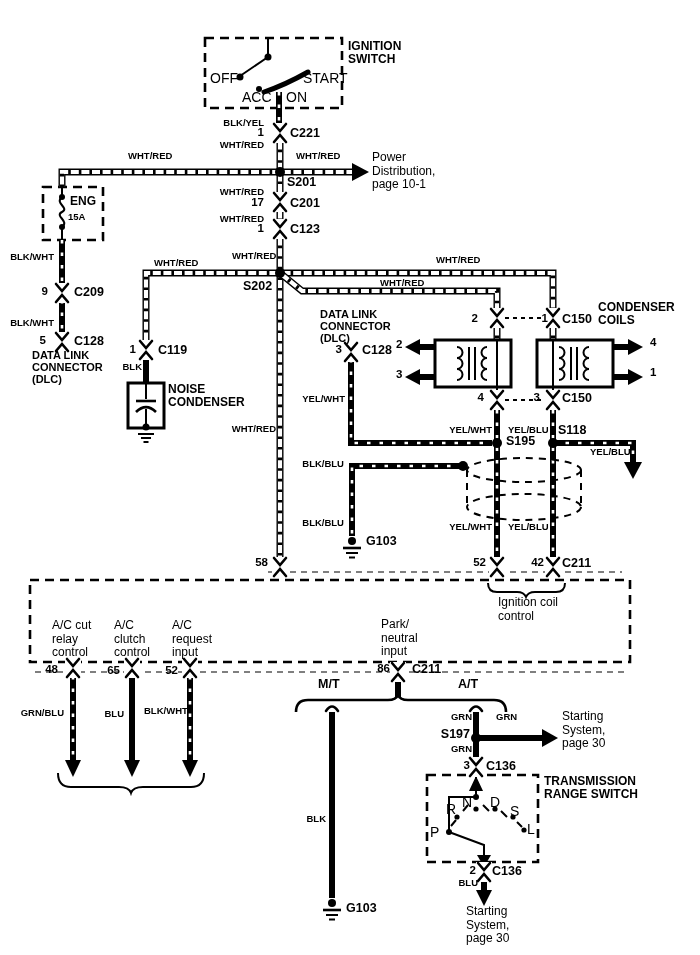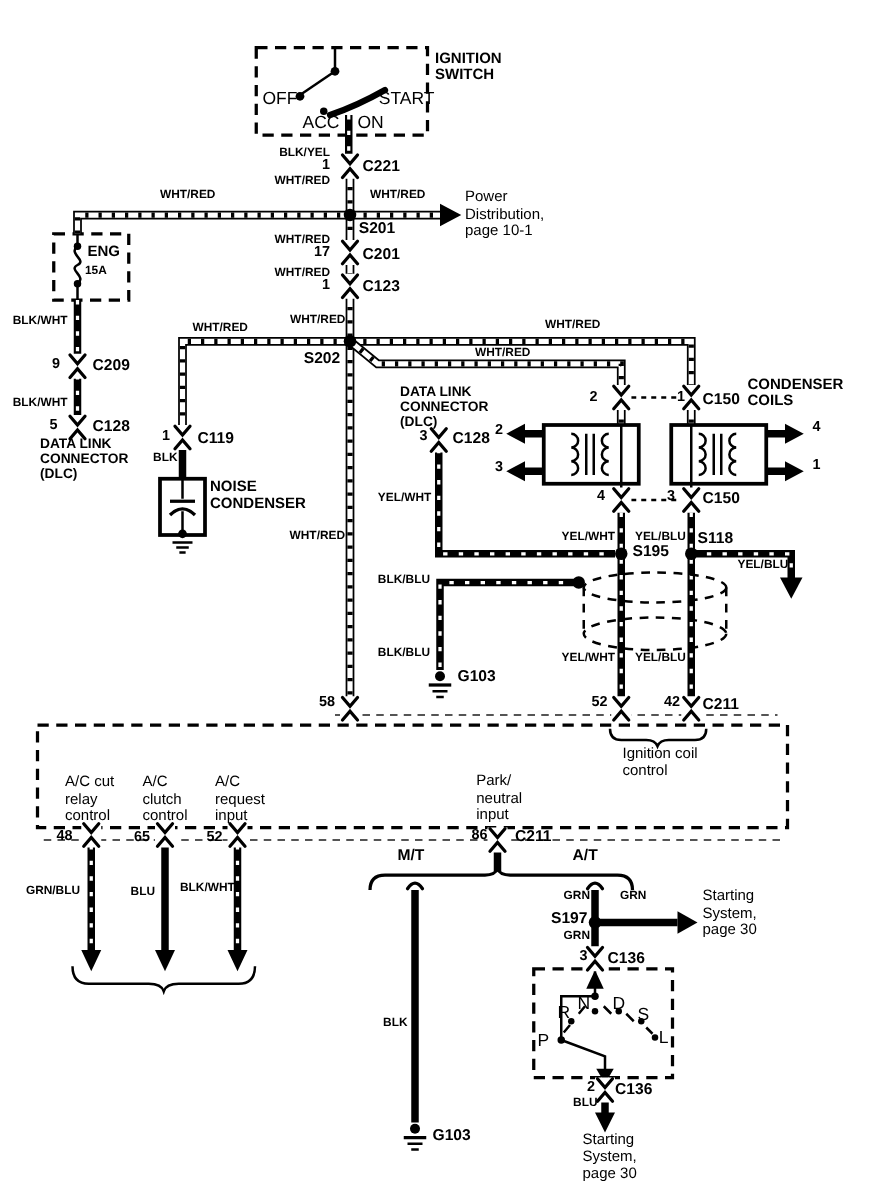--- a/index.html
+++ b/index.html
@@ -373,20 +373,21 @@
 <div class="lbl cn" style="left:458px;top:677px">A/T</div>
 
 <div class="lbl w r" style="left:444px;top:711px;width:28px">GRN</div>
 <div class="lbl w" style="left:496px;top:711px">GRN</div>
 <div class="lbl cn r" style="left:432px;top:727px;width:38px">S197</div>
 <div class="lbl ref" style="left:562px;top:710px;width:64px">Starting System, page 30</div>
 <div class="lbl w r" style="left:444px;top:743px;width:28px">GRN</div>
 <div class="lbl pin r" style="left:456px;top:759px;width:14px">3</div>
 <div class="lbl cn" style="left:486px;top:759px">C136</div>
 
+<div class="lbl cmp" style="left:544px;top:775px;width:112px">TRANSMISSION RANGE SWITCH</div>
 <div class="lbl pos" style="left:430px;top:824px">P</div>
 <div class="lbl pos" style="left:446px;top:801px">R</div>
 <div class="lbl pos" style="left:462px;top:794px">N</div>
 <div class="lbl pos" style="left:490px;top:794px">D</div>
 <div class="lbl pos" style="left:510px;top:803px">S</div>
 <div class="lbl pos" style="left:527px;top:821px">L</div>
 
 <div class="lbl pin r" style="left:462px;top:864px;width:14px">2</div>
 <div class="lbl cn" style="left:492px;top:864px">C136</div>
 <div class="lbl w r" style="left:450px;top:877px;width:28px">BLU</div>

